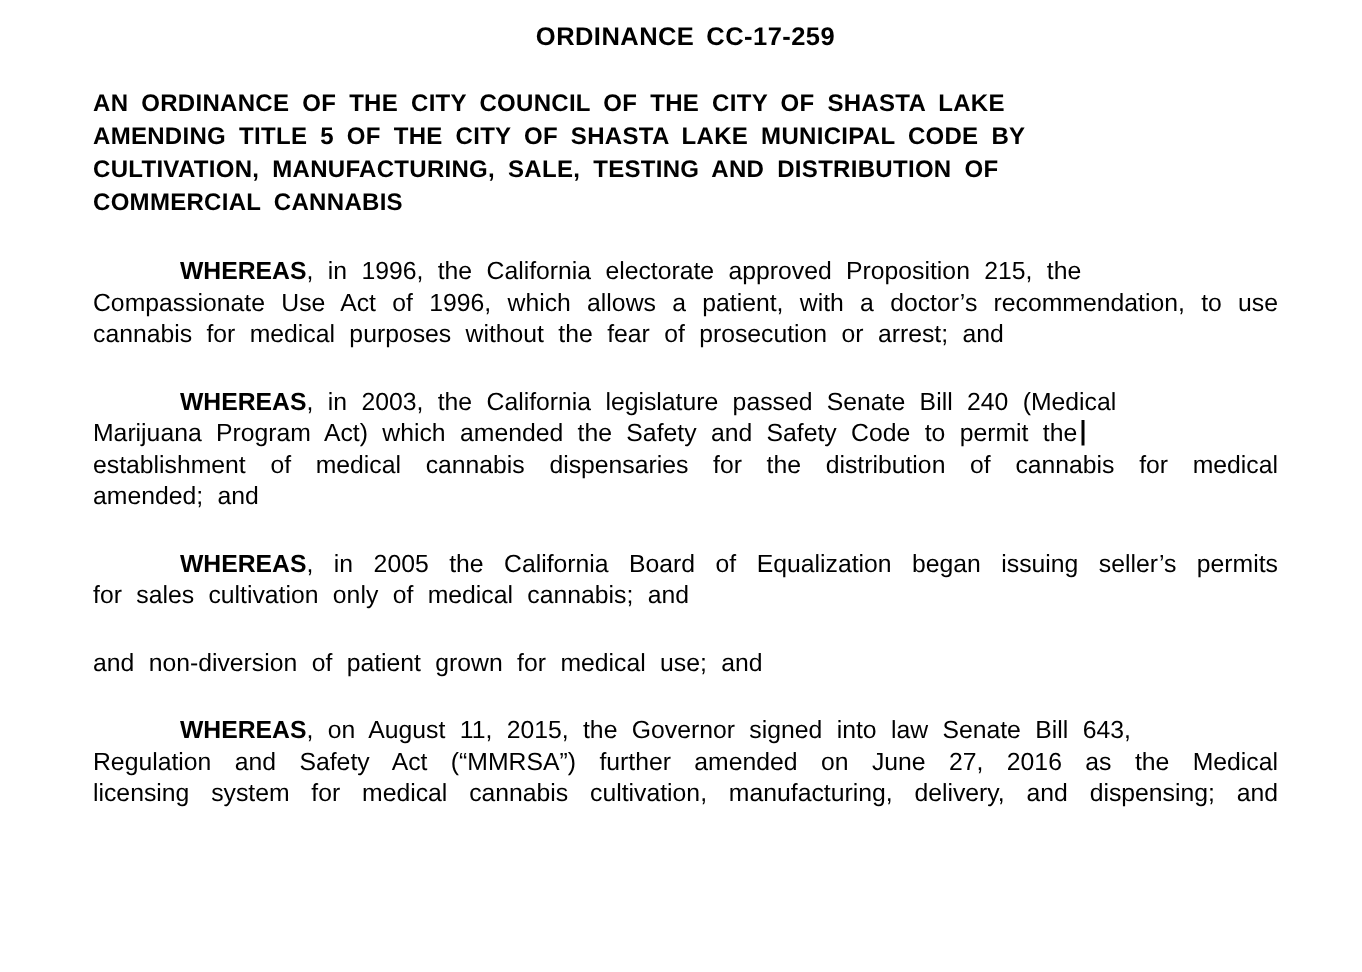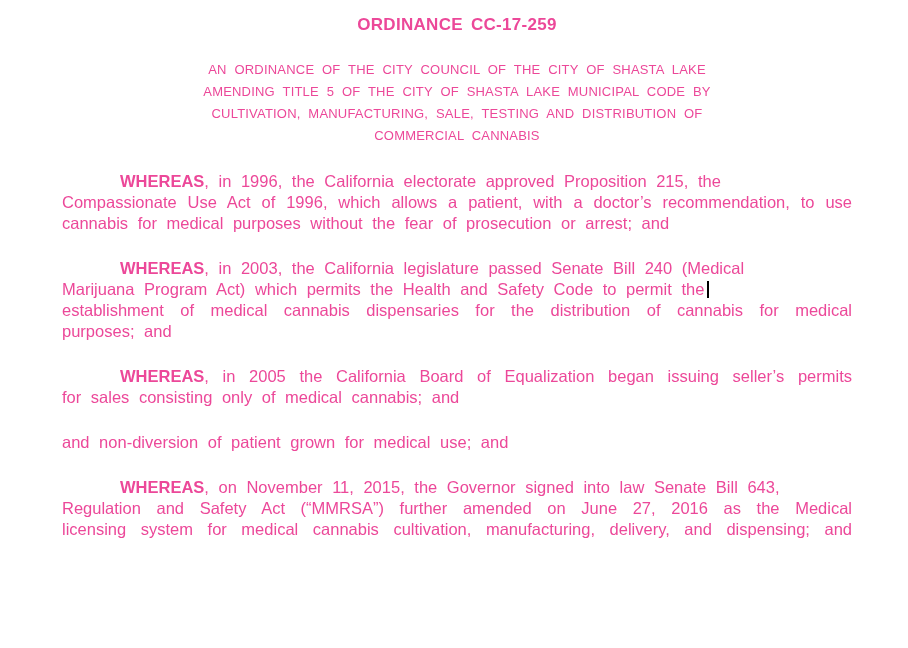--- a/index.html
+++ b/index.html
@@ -8,37 +8,36 @@
     background: #ffffff;
     overflow: hidden;
   }
   .page {
     box-sizing: border-box;
     width: 908px; height: 648px;
     padding: 14px 56px 0 62px;
     font-family: "Liberation Sans", "DejaVu Sans", sans-serif;
     font-size: 16.5px;
     line-height: 21px;
-    color: #ec4899;
+    color: #000000;
     word-spacing: 5px;
   }
   .title {
     margin: 0;
     font-size: 17px;
     font-weight: bold;
     line-height: 21px;
     text-align: center;
     letter-spacing: 0.3px;
     word-spacing: 3px;
   }
   .heading {
     margin-top: 24px;
-    font-weight: normal;
-    text-align: center;
-    font-size: 13px;
+    font-weight: bold;
+    font-size: 16px;
     line-height: 22px;
     letter-spacing: 0.2px;
     word-spacing: 4px;
   }
   .hline { display: block; white-space: nowrap; }
   .para { margin: 24px 0 0 0; }
   .para.first { }
   .line { display: block; white-space: nowrap; }
   .line.stretch {
     white-space: normal;
@@ -72,35 +71,35 @@
   <section>
 
     <p class="para first">
       <span class="line indent"><b class="lead">WHEREAS</b><span>, in 1996, the California electorate approved Proposition 215, the</span></span>
       <span class="line stretch">Compassionate Use Act of 1996, which allows a patient, with a doctor’s recommendation, to use</span>
       <span class="line">cannabis for medical purposes without the fear of prosecution or arrest; and</span>
     </p>
 
     <p class="para">
       <span class="line indent"><b class="lead">WHEREAS</b><span>, in 2003, the California legislature passed Senate Bill 240 (Medical</span></span>
-      <span class="line"><span>Marijuana Program Act) which permits the Health and Safety Code to permit the</span><span class="caret"></span></span>
+      <span class="line"><span>Marijuana Program Act) which amended the Safety and Safety Code to permit the</span><span class="caret"></span></span>
       <span class="line stretch">establishment of medical cannabis dispensaries for the distribution of cannabis for medical</span>
-      <span class="line">purposes; and</span>
+      <span class="line">amended; and</span>
     </p>
 
     <p class="para">
       <span class="line indent stretch"><b class="lead">WHEREAS</b><span>, in 2005 the California Board of Equalization began issuing seller’s permits</span></span>
-      <span class="line">for sales consisting only of medical cannabis; and</span>
+      <span class="line">for sales cultivation only of medical cannabis; and</span>
     </p>
 
     <p class="para">
       <span class="line">and non-diversion of patient grown for medical use; and</span>
     </p>
 
     <p class="para">
-      <span class="line indent"><b class="lead">WHEREAS</b><span>, on November 11, 2015, the Governor signed into law Senate Bill 643,</span></span>
+      <span class="line indent"><b class="lead">WHEREAS</b><span>, on August 11, 2015, the Governor signed into law Senate Bill 643,</span></span>
       <span class="line stretch">Regulation and Safety Act (“MMRSA”) further amended on June 27, 2016 as the Medical</span>
       <span class="line stretch">licensing system for medical cannabis cultivation, manufacturing, delivery, and dispensing; and</span>
     </p>
 
   </section>
 
 </main>
 
 </body></html>

